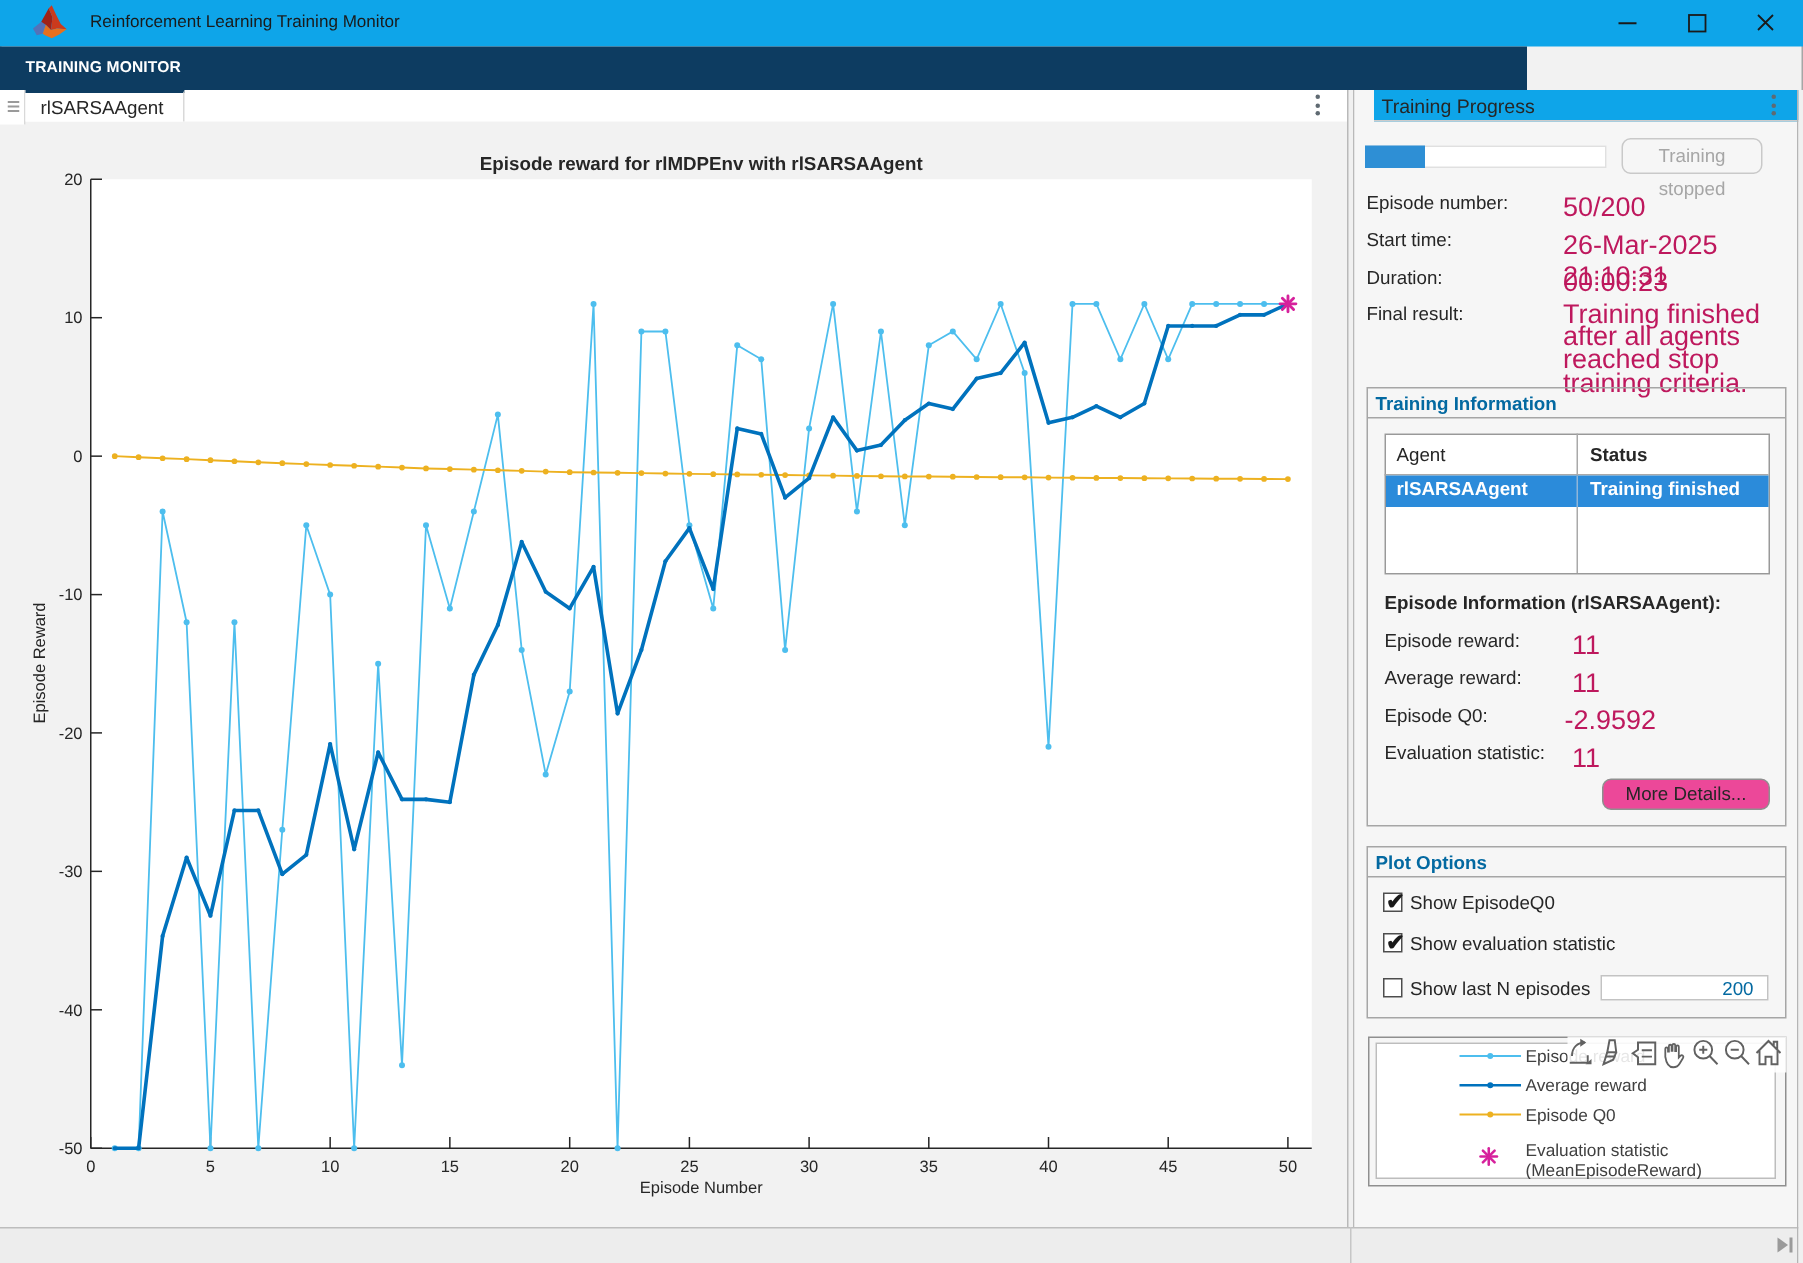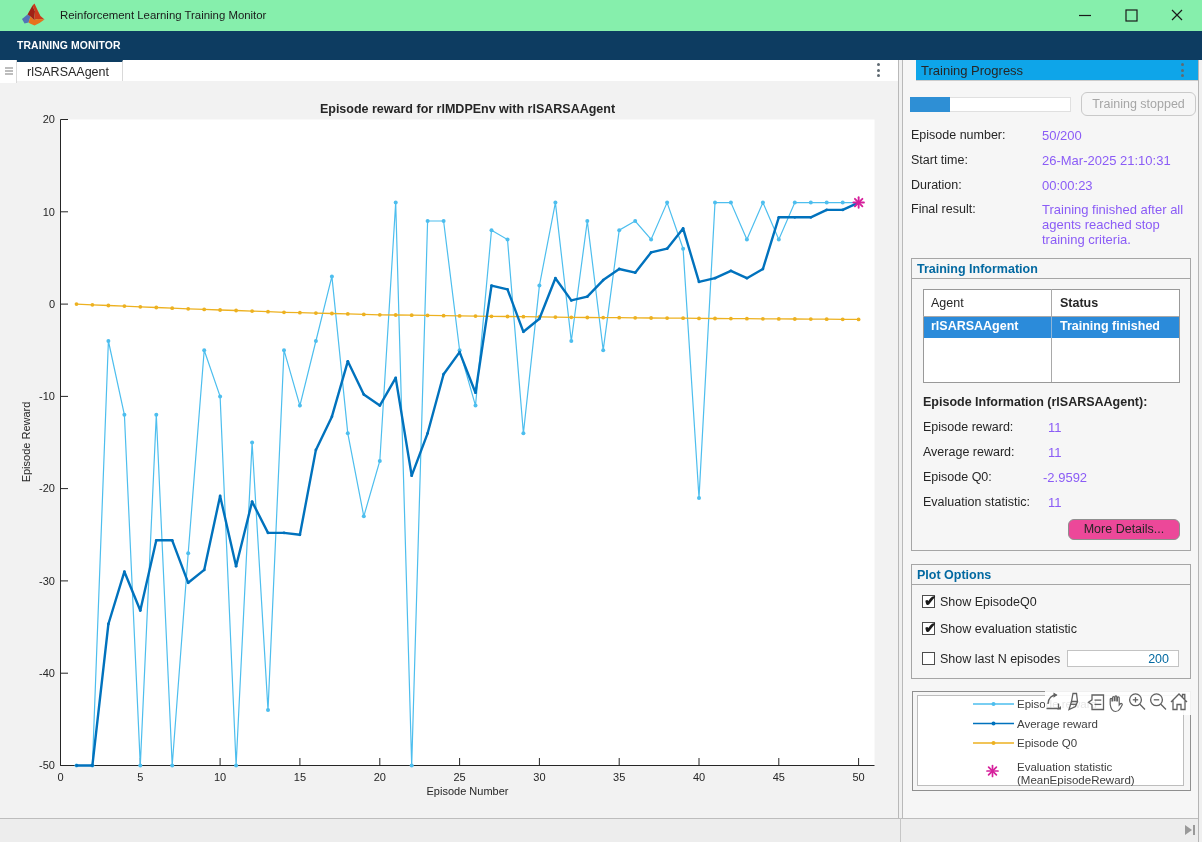--- a/index.html
+++ b/index.html
@@ -1,34 +1,34 @@
 <!DOCTYPE html>
 <html><head><meta charset="utf-8"><title>Reinforcement Learning Training Monitor</title>
 <style>
 *{margin:0;padding:0;box-sizing:border-box}
 html,body{width:1202px;height:842px;overflow:hidden;font-family:"Liberation Sans",sans-serif;background:#f0f0f0}
 .win{position:absolute;inset:0;border:1px solid #a6a6a6;background:#f2f2f2}
-.titlebar{position:absolute;left:0;top:0;width:1202px;height:31px;background:#86efac}
+.titlebar{position:absolute;left:0;top:0;width:1202px;height:31px;background:#0ea5e9}
 .title{position:absolute;left:60px;top:8.5px;font-size:11.4px;color:#1a1a1a}
 .wbtn{position:absolute;top:0;height:31px;width:46px}
-.band{position:absolute;left:0;top:31px;width:1202px;height:29px;background:#0d3c61}
+.band{position:absolute;left:0;top:31px;width:1018px;height:29px;background:#0d3c61}
 .band span{position:absolute;left:17px;top:9px;font-size:10.4px;font-weight:bold;color:#fff;letter-spacing:.1px}
 .tabrow{position:absolute;left:0;top:60px;width:898px;height:21px;background:#fff}
 .hambox{position:absolute;left:0;top:60px;width:17px;height:23px;background:#fff;border-right:1px solid #d9d9d9}
 .tab{position:absolute;left:17px;top:60px;width:106px;height:21px;background:#fff;border-top:2.5px solid #0d3c61;border-right:1px solid #d9d9d9}
 .tab span{position:absolute;left:10px;top:3px;font-size:12.5px;color:#262626}
 .doc{position:absolute;left:0;top:81px;width:898px;height:737px;background:#f2f2f2}
 .chart{position:absolute;left:0;top:60px}
 .sash{position:absolute;left:898px;top:60px;width:5px;height:758px;background:#f0f0f0;border-left:1px solid #b9b9b9;border-right:1px solid #b9b9b9}
 .panel{position:absolute;left:903px;top:60px;width:299px;height:758px;background:#f6f6f6}
 .phead{position:absolute;left:916px;top:60px;width:297px;height:21px;background:#0ea5e9;border-bottom:1px solid #cccccc}
 .phead span{position:absolute;left:5px;top:3px;font-size:13px;color:#262626}
 .kebab i{display:block;width:3px;height:3px;border-radius:50%;background:#5f6a72;margin:0 0 2.6px 0}
 .lab{position:absolute;font-size:12.5px;color:#262626}
-.val{position:absolute;font-size:13px;color:#8b5cf6}
+.val{position:absolute;font-size:18px;color:#be185d}
 .gbox{position:absolute;border:1px solid #a6a6a6}
 .gbox .gtitle{position:absolute;left:5px;top:3px;font-size:12.5px;font-weight:bold;color:#0369a1}
 .gbox .gsep{position:absolute;left:0;top:19px;width:100%;height:1px;background:#a6a6a6}
 .btn{position:absolute;border:1px solid #c3c3c3;border-radius:6px;text-align:center;font-size:12.5px}
 .cb{position:absolute;width:13px;height:13px;background:#fff;border:1.5px solid #4d4d4d}
 .ck{position:absolute;font-size:15px;font-weight:bold;color:#1a1a1a}
 svg text{font-family:"Liberation Sans",sans-serif}
 </style></head>
 <body>
 <div class="win"></div>
@@ -292,21 +292,21 @@
     <span>Training Progress</span>
   </div>
 <div class="kebab" style="position:absolute;left:1181px;top:63px">
     <i></i>
     <i></i>
     <i></i>
   </div>
 
 <div style="position:absolute;left:910px;top:97px;width:161px;height:15px;background:#fff;border:1px solid #e0e0e0"></div>
 <div style="position:absolute;left:910px;top:97px;width:40px;height:15px;background:#2e8fd5"></div>
-<div class="btn" style="left:1081px;top:92px;width:115px;height:24px;line-height:22px;color:#a6a6a6;border-color:#c9c9c9">Training stopped</div>
+<div class="btn" style="left:1081px;top:92px;width:94px;height:24px;line-height:22px;color:#a6a6a6;border-color:#c9c9c9">Training stopped</div>
 
 <span class="lab" style="left:911px;top:128px">Episode number:</span>
 <span class="val" style="left:1042px;top:128px">50/200</span>
 <span class="lab" style="left:911px;top:153px">Start time:</span>
 <span class="val" style="left:1042px;top:153px">26-Mar-2025 21:10:31</span>
 <span class="lab" style="left:911px;top:178px">Duration:</span>
 <span class="val" style="left:1042px;top:178px">00:00:23</span>
 <span class="lab" style="left:911px;top:202px">Final result:</span>
 <span class="val" style="left:1042px;top:202px;width:150px;line-height:15.2px">Training finished after all agents reached stop training criteria.</span>
 

